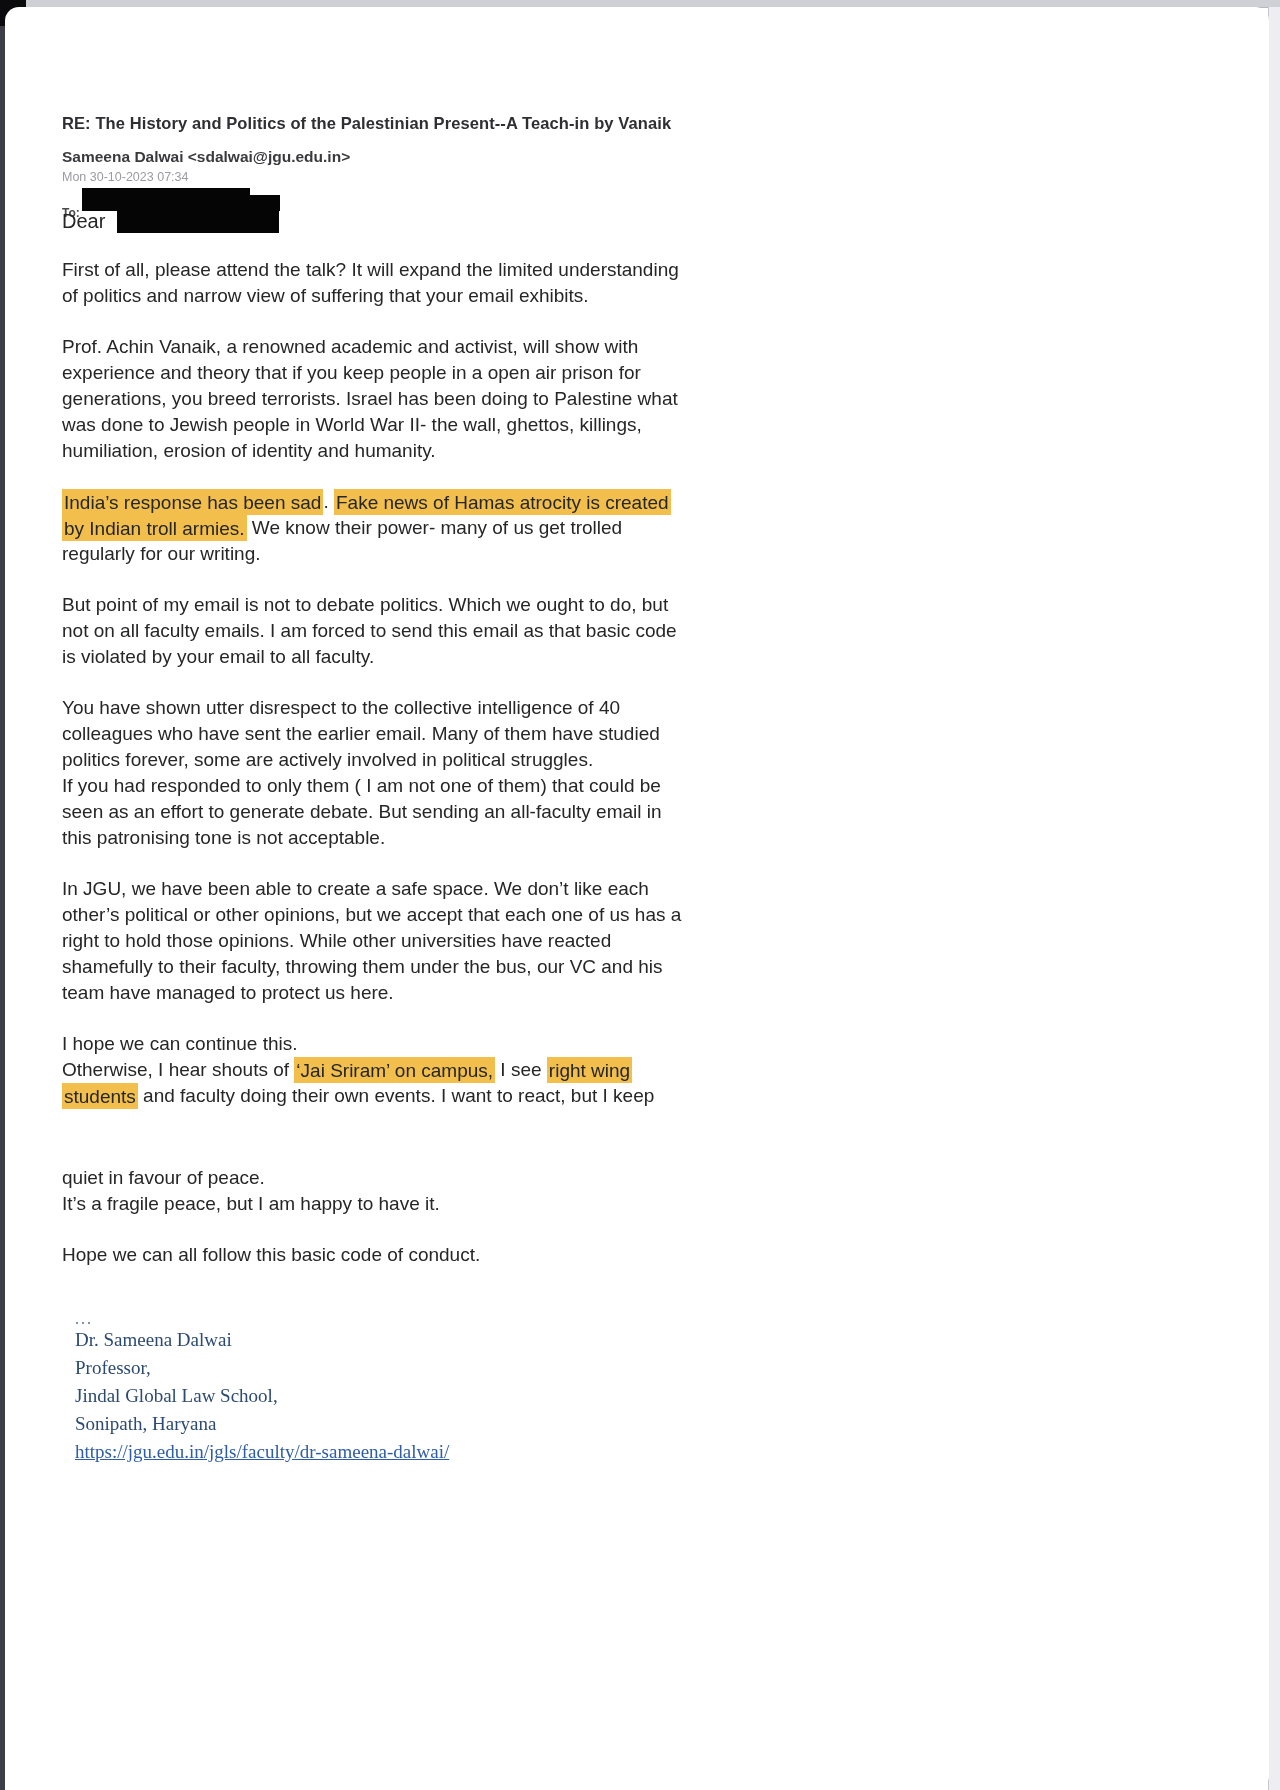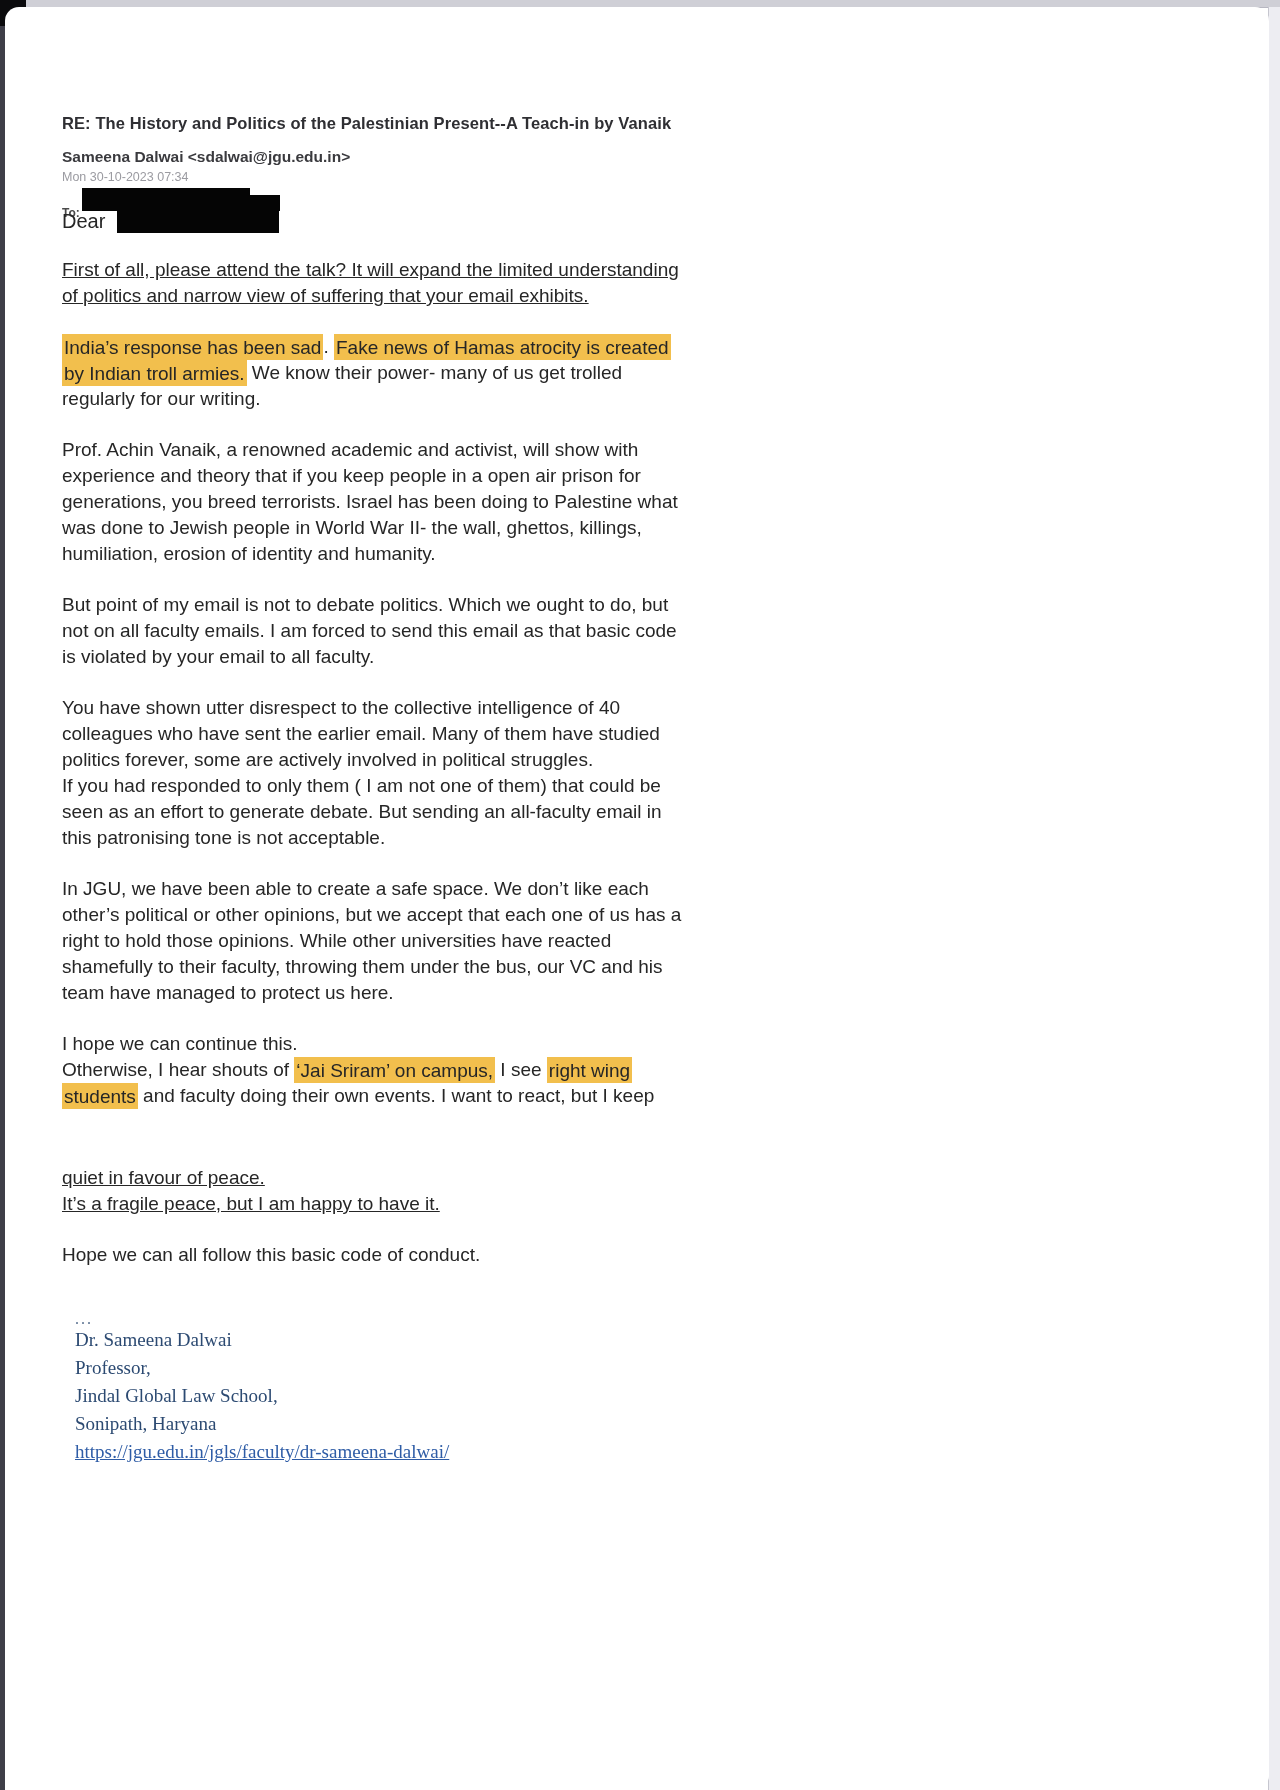--- a/index.html
+++ b/index.html
@@ -28,21 +28,21 @@
   .to-label{font-size:12px;font-weight:bold;color:#4a4a4a;margin-right:2px;margin-top:28px;}
   .to-bar{position:relative;width:168px;height:23px;background:#050505;}
   .to-bar::after{content:"";position:absolute;right:-30px;top:7px;width:32px;height:16px;background:#050505;}
   .dear-row{display:flex;align-items:center;margin-top:-2px;}
   .salutation{font-size:20px;color:#262626;}
   .dear-bar{width:162px;height:30px;background:#050505;margin-left:12px;margin-top:-6px;}
 
   
   .body-block{margin-top:24px;}
   .para{margin-top:25px;font-size:19px;color:#262626;}
-  .para:first-child{margin-top:0;text-decoration:underline;}
+  .para:first-child{margin-top:0;}
   .line{line-height:26px;white-space:nowrap;}
   .hl{background:var(--hl,#f2bf4d);padding:2.5px 2px 3px 2px;}
   .continuation{margin-top:56px;}
 
   
   .signature{margin-left:13px;margin-top:44px;font-family:"Liberation Serif", serif;color:var(--sig,#2c4a72);}
   .sig-sep{font-size:16px;line-height:14px;letter-spacing:2px;color:#5b7291;}
   .sig-line{font-size:19px;line-height:28px;}
   .sig-link{font-size:19px;line-height:28px;color:var(--link,#2e5ca6);text-decoration:underline;cursor:pointer;display:inline-block;}
 </style>
@@ -67,30 +67,30 @@
       <span class="salutation">Dear</span>
       <span class="dear-bar"></span>
     </div>
 
     <div class="body-block" id="body-root">
         <div class="para">
           <div class="line"><span>First of all, please attend the talk? It will expand the limited understanding</span></div>
           <div class="line"><span>of politics and narrow view of suffering that your email exhibits.</span></div>
         </div>
         <div class="para">
-          <div class="line"><span class="hl">India’s response has been sad</span><span>. </span><span class="hl">Fake news of Hamas atrocity is created</span></div>
-          <div class="line"><span class="hl">by Indian troll armies.</span><span> We know their power- many of us get trolled</span></div>
-          <div class="line"><span>regularly for our writing.</span></div>
-        </div>
-        <div class="para">
           <div class="line"><span>Prof. Achin Vanaik, a renowned academic and activist, will show with</span></div>
           <div class="line"><span>experience and theory that if you keep people in a open air prison for</span></div>
           <div class="line"><span>generations, you breed terrorists. Israel has been doing to Palestine what</span></div>
           <div class="line"><span>was done to Jewish people in World War II- the wall, ghettos, killings,</span></div>
           <div class="line"><span>humiliation, erosion of identity and humanity.</span></div>
+        </div>
+        <div class="para">
+          <div class="line"><span class="hl">India’s response has been sad</span><span>. </span><span class="hl">Fake news of Hamas atrocity is created</span></div>
+          <div class="line"><span class="hl">by Indian troll armies.</span><span> We know their power- many of us get trolled</span></div>
+          <div class="line"><span>regularly for our writing.</span></div>
         </div>
         <div class="para">
           <div class="line"><span>But point of my email is not to debate politics. Which we ought to do, but</span></div>
           <div class="line"><span>not on all faculty emails. I am forced to send this email as that basic code</span></div>
           <div class="line"><span>is violated by your email to all faculty.</span></div>
         </div>
         <div class="para">
           <div class="line"><span>You have shown utter disrespect to the collective intelligence of 40</span></div>
           <div class="line"><span>colleagues who have sent the earlier email. Many of them have studied</span></div>
           <div class="line"><span>politics forever, some are actively involved in political struggles.</span></div>

